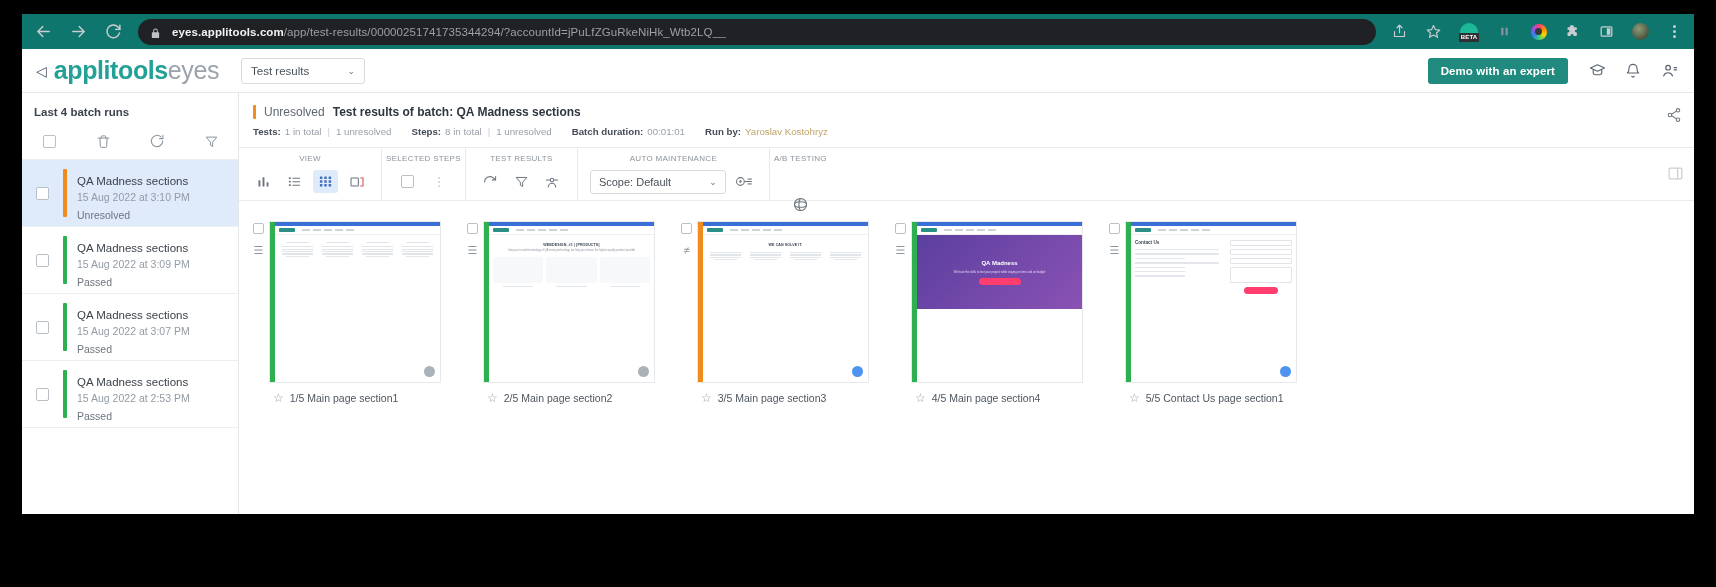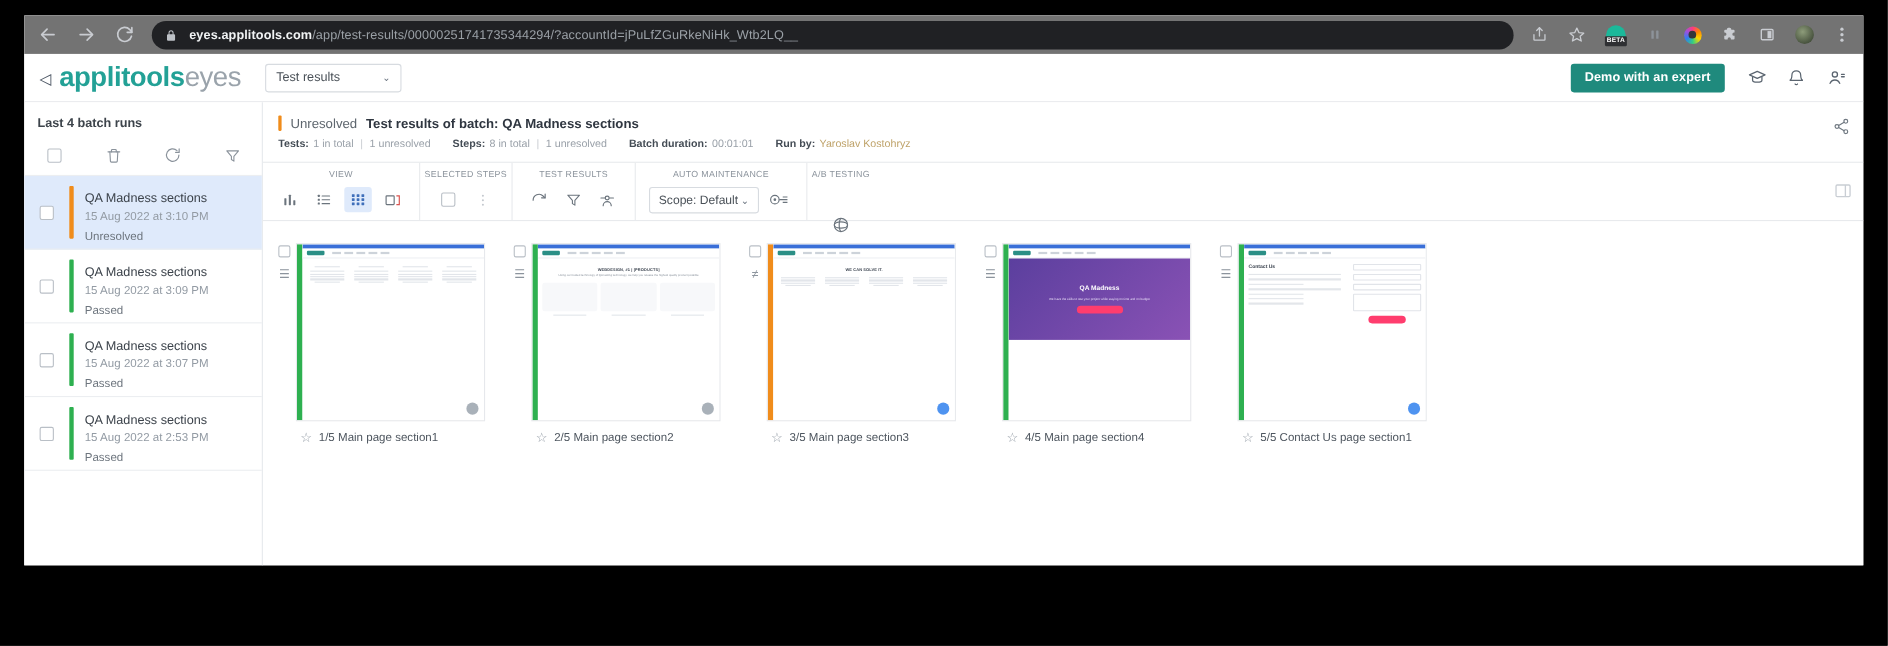--- a/index.html
+++ b/index.html
@@ -15,21 +15,21 @@
     position: absolute;
     left: 22px; top: 14px;
     width: 1672px; height: 500px;
     background: #fff;
     overflow: hidden;
   }
 
   
   #browser-bar {
     height: 35px;
-    background: #737373;
+    background: #0f766e;
     display: flex;
     align-items: center;
     padding: 16px 10px;
     position: relative;
   }
   .nav-btns { display: flex; align-items: center; gap: 13px; margin-right: 14px; }
   .nav-ic {
     width: 22px; height: 22px;
     display: flex; align-items: center; justify-content: center;
     color: #c9ccd1;
@@ -222,21 +222,21 @@
   }
   .tb-row { flex: 1; display: flex; align-items: center; justify-content: center; gap: 6px; padding: 0 8px; }
   .tb-ic {
     width: 25px; height: 23px;
     display: flex; align-items: center; justify-content: center;
     color: #6b747d; border-radius: 3px;
   }
   .tb-ic.active { background: #dfeafb; color: #3f6fba; }
   .tb-ic.dis { color: #c4c9cf; }
   .scope-sel {
-    width: 100px; height: 24px;
+    width: 136px; height: 24px;
     border: 1px solid #d7dbe0; border-radius: 3px;
     display: flex; align-items: center; justify-content: space-between;
     padding: 0 8px; font-size: 11px; color: #4a5158; background: #fff;
   }
   .scope-sel .chev { color: #6b7580; font-size: 9px; }
   .tb-right { position: absolute; right: 10px; top: 17px; color: #c9ced4; }
 
   
   #thumbs { display: flex; padding: 20px 0 0 14px; gap: 22px; }
   .thumb-col { width: 192px; }

